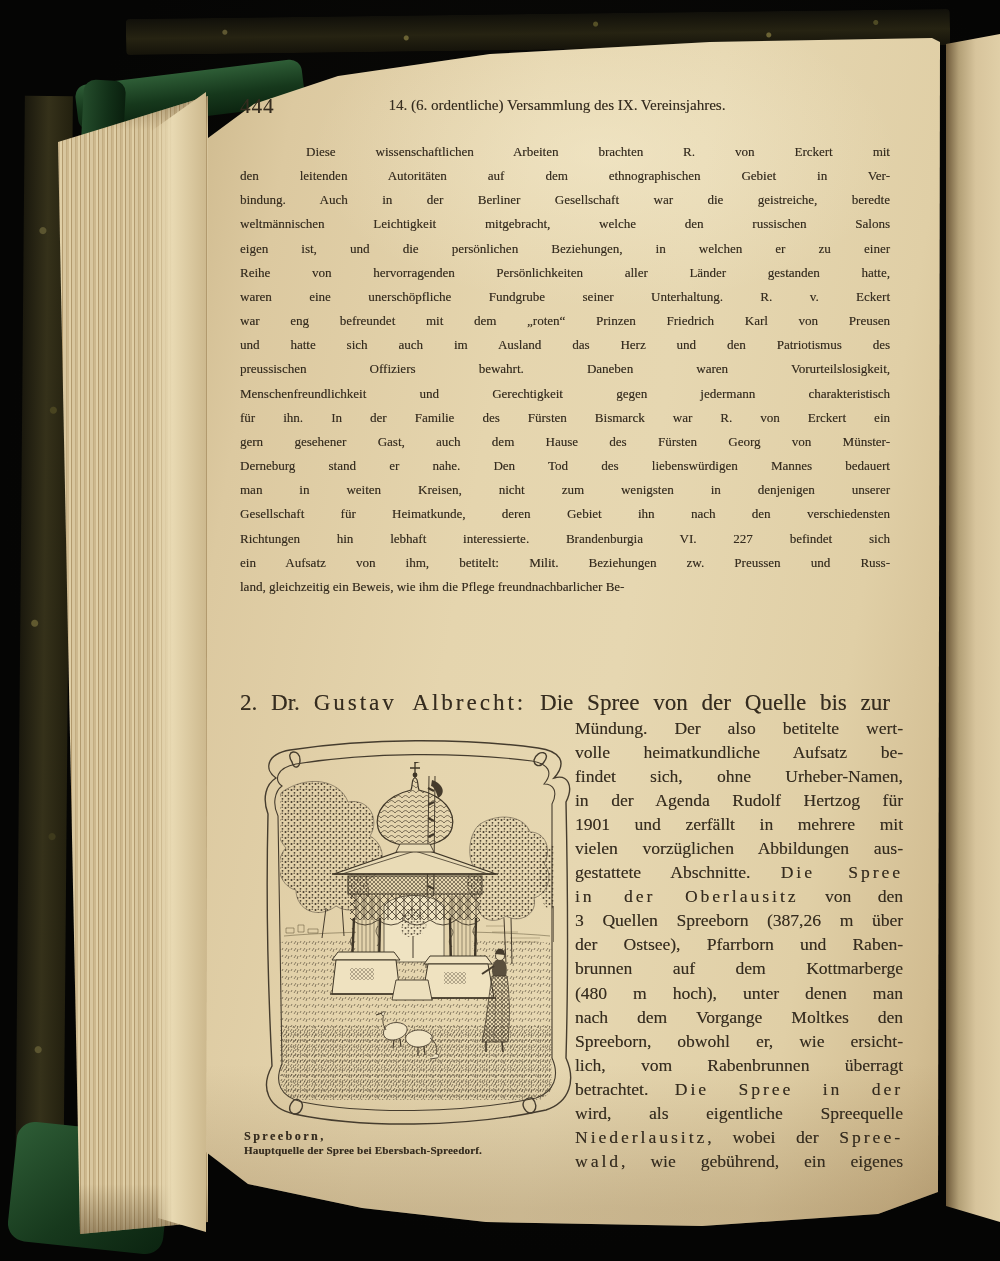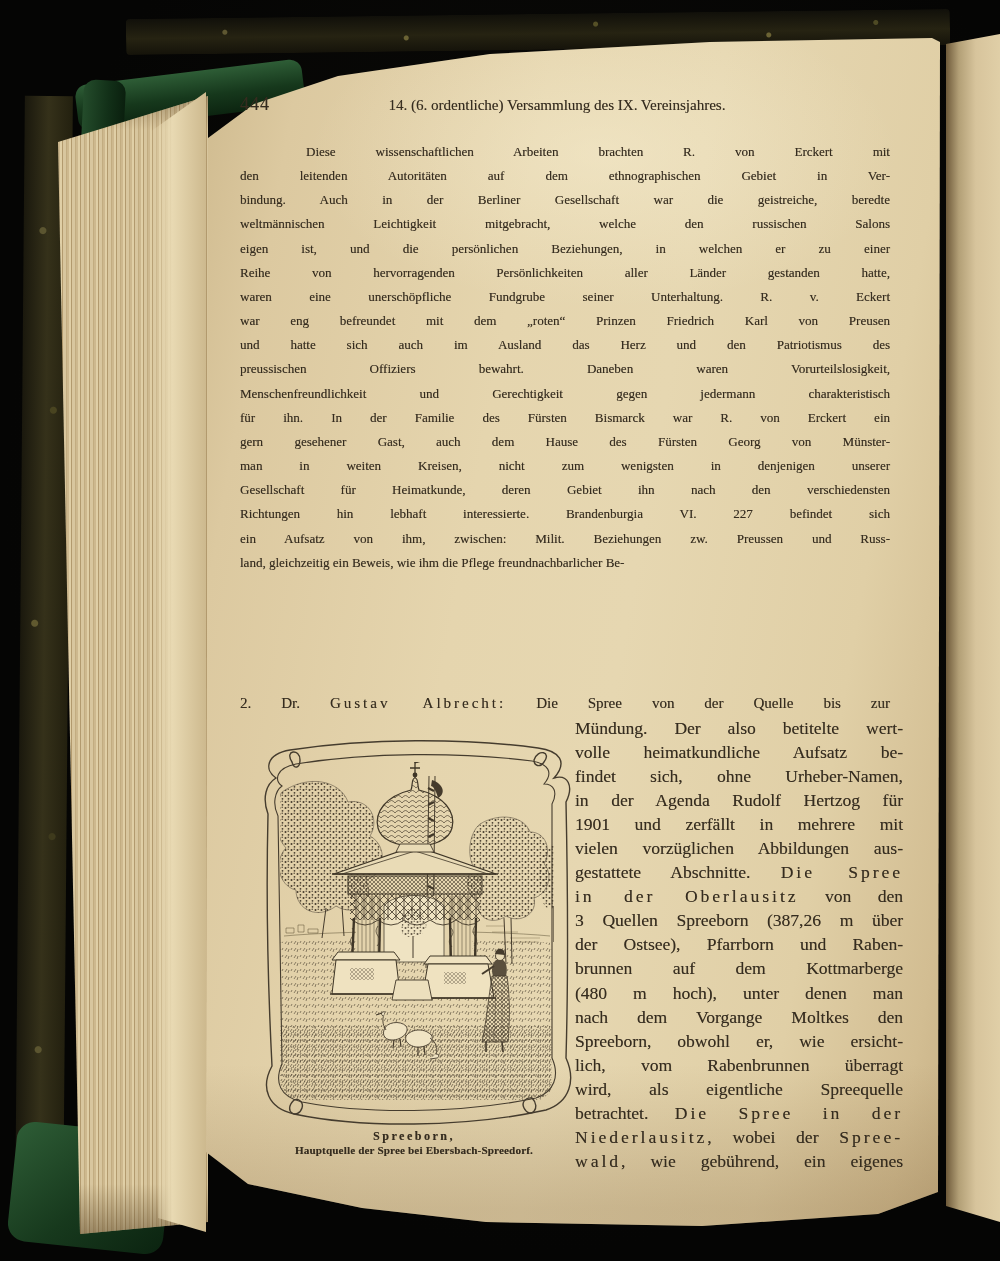--- a/index.html
+++ b/index.html
@@ -47,31 +47,31 @@
     clip-path:polygon(0 10px,100% 0,100% 100%,0 calc(100% - 16px));
     background:linear-gradient(90deg,#6e5a3a,#b3a077 24%,#d7c49c 55%,#e0cfa7);}
   .page{position:absolute;left:190px;top:34px;width:752px;height:1198px;
     clip-path:polygon(18px 104px,64px 70px,148px 42px,300px 20px,520px 8px,742px 4px,750px 8px,748px 1158px,688px 1180px,512px 1192px,296px 1188px,172px 1174px,58px 1150px,16px 1118px);
     background:
       radial-gradient(ellipse 420px 220px at 55% 10%, rgba(250,242,214,.45), rgba(0,0,0,0) 70%),
       linear-gradient(180deg, rgba(0,0,0,0) 86%, rgba(130,100,60,.28) 98%),
       linear-gradient(100deg,#cdb88c 0%,#dcc9a0 12%,#e5d5ae 38%,#e6d7b1 56%,#e0cfa6 80%,#d2bd92 94%,#c6b085 100%);}
   
   .ink{color:#352c1f;text-shadow:.25px .25px 0 rgba(53,44,31,.45);}
-  .pageno{position:absolute;left:240px;top:94px;font-size:18px;letter-spacing:1px;}
+  .pageno{position:absolute;left:240px;top:94px;font-size:21px;letter-spacing:1px;}
   .runhead{position:absolute;left:232px;top:97px;width:650px;text-align:center;font-size:15px;}
   .para{position:absolute;left:240px;top:140px;width:650px;font-size:13px;line-height:24.15px;}
   .para .jline:first-child{text-indent:66px;}
   .para .jline:last-child{text-align-last:left;}
   .jline{text-align:justify;text-align-last:justify;white-space:normal;}
-  .heading{position:absolute;left:240px;top:691px;width:650px;font-size:15px;line-height:24px;}
+  .heading{position:absolute;left:240px;top:691px;width:650px;font-size:23px;line-height:24px;}
   .rightcol{position:absolute;left:575px;top:716px;width:328px;font-size:17.5px;line-height:24.05px;}
   .sp{letter-spacing:3px;}
   .illus{position:absolute;left:248px;top:728px;width:332px;height:404px;}
-  .caption{position:absolute;left:244px;top:1129px;width:340px;text-align:center;}
+  .caption{position:absolute;left:244px;top:1129px;width:340px;}
   .cap1{font-size:12px;font-weight:700;letter-spacing:2.5px;}
   .cap2{font-size:11px;font-weight:700;letter-spacing:.2px;}
 </style>
 </head>
 <body>
 
 <div id="stage">
 
   <div class="board-top"></div>
   <div class="cover-tl-h"></div>
@@ -93,24 +93,25 @@
       <div class="jline">weltmännischen Leichtigkeit mitgebracht, welche den russischen Salons</div>
       <div class="jline">eigen ist, und die persönlichen Beziehungen, in welchen er zu einer</div>
       <div class="jline">Reihe von hervorragenden Persönlichkeiten aller Länder gestanden hatte,</div>
       <div class="jline">waren eine unerschöpfliche Fundgrube seiner Unterhaltung. R. v. Eckert</div>
       <div class="jline">war eng befreundet mit dem „roten“ Prinzen Friedrich Karl von Preusen</div>
       <div class="jline">und hatte sich auch im Ausland das Herz und den Patriotismus des</div>
       <div class="jline">preussischen Offiziers bewahrt. Daneben waren Vorurteilslosigkeit,</div>
       <div class="jline">Menschenfreundlichkeit und Gerechtigkeit gegen jedermann charakteristisch</div>
       <div class="jline">für ihn. In der Familie des Fürsten Bismarck war R. von Erckert ein</div>
       <div class="jline">gern gesehener Gast, auch dem Hause des Fürsten Georg von Münster-</div>
+      <div class="jline">Derneburg stand er nahe. Den Tod des liebenswürdigen Mannes bedauert</div>
       <div class="jline">man in weiten Kreisen, nicht zum wenigsten in denjenigen unserer</div>
       <div class="jline">Gesellschaft für Heimatkunde, deren Gebiet ihn nach den verschiedensten</div>
       <div class="jline">Richtungen hin lebhaft interessierte. Brandenburgia VI. 227 befindet sich</div>
-      <div class="jline">ein Aufsatz von ihm, zwischen: Milit. Beziehungen zw. Preussen und Russ-</div>
+      <div class="jline">ein Aufsatz von ihm, betitelt: Milit. Beziehungen zw. Preussen und Russ-</div>
       <div class="jline">land, gleichzeitig ein Beweis, wie ihm die Pflege freundnachbarlicher Be-</div>
     </div>
 
   <div class="heading ink jline">2. Dr. <span class="sp">Gustav Albrecht:</span> Die Spree von der Quelle bis zur</div>
 
   <div class="rightcol ink">
       <div class="jline">Mündung. Der also betitelte wert-</div>
       <div class="jline">volle heimatkundliche Aufsatz be-</div>
       <div class="jline">findet sich, ohne Urheber-Namen,</div>
       <div class="jline">in der Agenda Rudolf Hertzog für</div>
@@ -118,22 +119,22 @@
       <div class="jline">vielen vorzüglichen Abbildungen aus-</div>
       <div class="jline">gestattete Abschnitte. <span class="sp">Die Spree</span></div>
       <div class="jline"><span class="sp">in der Oberlausitz</span> von den</div>
       <div class="jline">3 Quellen Spreeborn (387,26 m über</div>
       <div class="jline">der Ostsee), Pfarrborn und Raben-</div>
       <div class="jline">brunnen auf dem Kottmarberge</div>
       <div class="jline">(480 m hoch), unter denen man</div>
       <div class="jline">nach dem Vorgange Moltkes den</div>
       <div class="jline">Spreeborn, obwohl er, wie ersicht-</div>
       <div class="jline">lich, vom Rabenbrunnen überragt</div>
+      <div class="jline">betrachtet. <span class="sp">Die Spree in der</span></div>
       <div class="jline">wird, als eigentliche Spreequelle</div>
-      <div class="jline">betrachtet. <span class="sp">Die Spree in der</span></div>
       <div class="jline"><span class="sp">Niederlausitz</span>, wobei der <span class="sp">Spree-</span></div>
       <div class="jline"><span class="sp">wald</span>, wie gebührend, ein eigenes</div>
     </div>
 
   <svg class="illus" viewBox="0 0 332 404">
     <defs>
       <pattern id="pgrass" width="9" height="7" patternUnits="userSpaceOnUse">
         <path d="M1,6 L3,3 M4,7 L5,4 M7,5 L8,3" stroke="#4b4130" stroke-width="0.75" opacity="0.8" fill="none"></path>
       </pattern>
       <pattern id="pgrass2" width="7" height="5" patternUnits="userSpaceOnUse">

